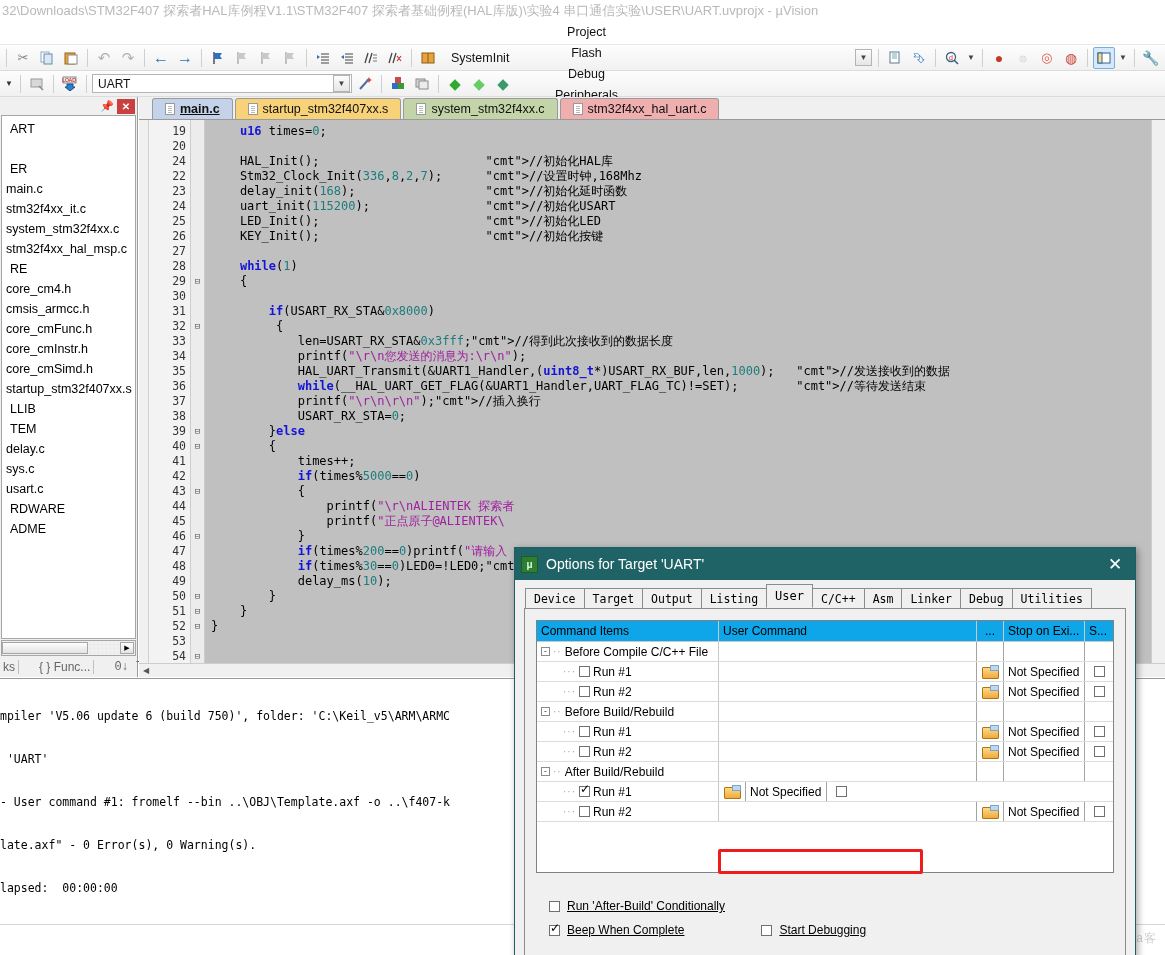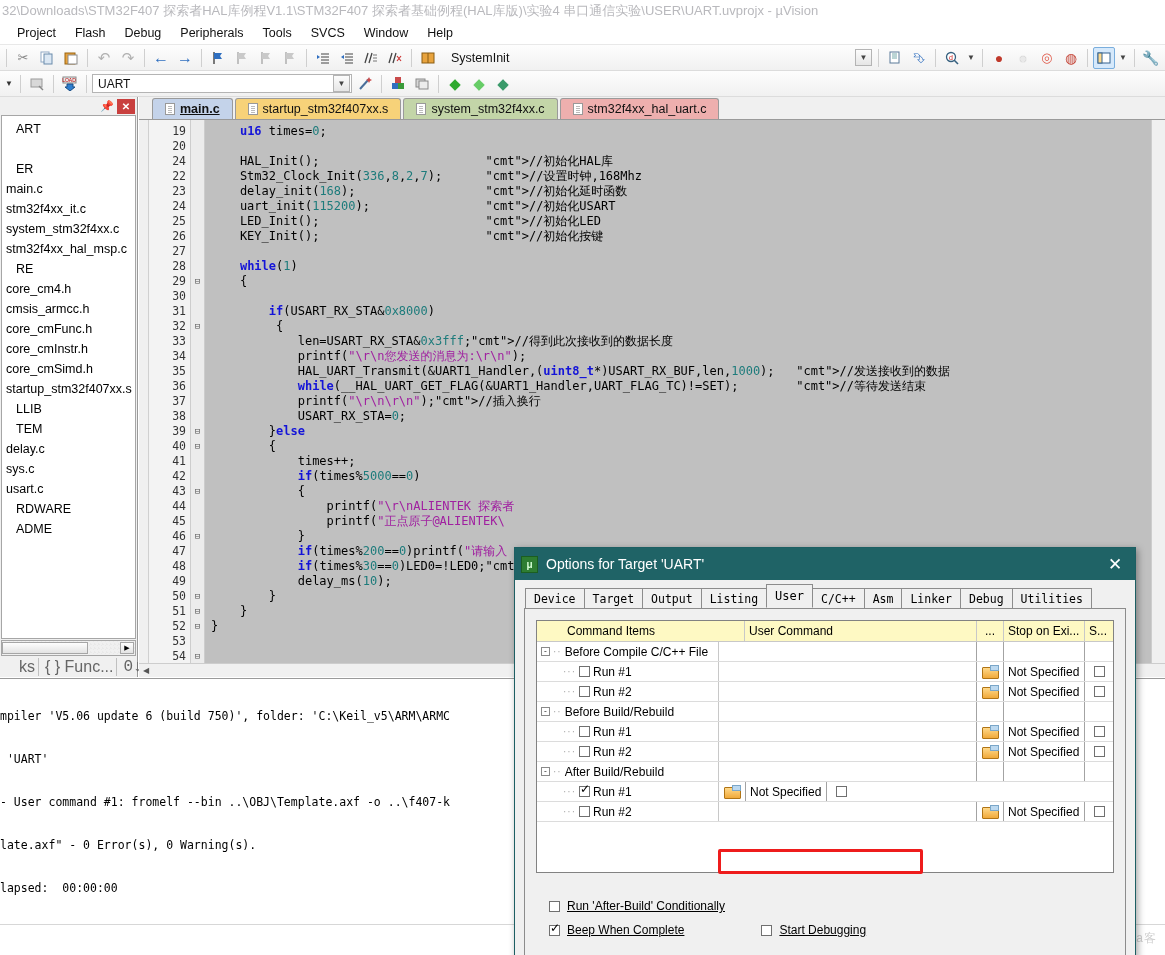--- a/index.html
+++ b/index.html
@@ -21,20 +21,21 @@
     color:#b9b9bd; font-size:13px;
     white-space:nowrap; overflow:hidden;
   }
 
   
   #menubar {
     height:23px; background:#ffffff;
     display:flex; align-items:center;
     padding-left:8px; gap:1px;
     border-bottom:1px solid #e8e8e8;
+    flex-direction:column;
   }
   .menu-item {
     padding:3px 9px; font-size:12.5px; color:#111;
     cursor:default;
   }
 
   
   .toolbar {
     height:26px; background:linear-gradient(#fdfdfd,#f1f1f1);
     display:flex; align-items:center; gap:2px;
@@ -85,41 +86,41 @@
   .pin-btn { width:16px; height:15px; display:flex; align-items:center; justify-content:center;
              font-size:11px; color:#333; }
   .close-btn { width:18px; height:15px; background:#c9403f; color:#fff;
                display:flex; align-items:center; justify-content:center;
                font-size:10px; font-weight:bold; }
   #project-tree {
     flex:1; background:#ffffff; border:1px solid #a6a6a6;
     margin:0 1px; overflow:hidden; position:relative;
     font-size:12.5px; color:#000; padding-top:3px;
   }
-  .tree-row { height:20px; line-height:20px; white-space:nowrap; padding-left:14px; }
+  .tree-row { height:20px; line-height:20px; white-space:nowrap; padding-left:8px; }
   .tree-row.indent2 { padding-left:4px; }
   #tree-hscroll {
     height:16px; background:#f0f0f0; border:1px solid #a6a6a6;
     margin:1px; display:flex; align-items:center;
     background-image:linear-gradient(45deg,#e9e9e9 25%,transparent 25%,transparent 75%,#e9e9e9 75%);
     background-size:4px 4px;
     position:relative;
   }
   #tree-hscroll .thumb {
     position:absolute; left:0; top:1px; width:86px; height:12px;
     background:linear-gradient(#fdfdfd,#e3e3e3); border:1px solid #a6a6a6;
   }
   #tree-hscroll .right-arrow {
     position:absolute; right:1px; top:1px; width:14px; height:12px;
     background:linear-gradient(#fdfdfd,#e3e3e3); border:1px solid #a6a6a6;
     display:flex; align-items:center; justify-content:center; font-size:7px;
   }
   #pane-tabs {
-    height:20px; display:flex; align-items:center; font-size:16px;
-    color:#666; gap:3px; padding-left:16px; background:#f0f0f0;
+    height:20px; display:flex; align-items:center; font-size:12px;
+    color:#666; gap:17px; padding-left:0px; background:#f0f0f0;
   }
   #pane-tabs .ptab { padding:0 3px; border-right:1px solid #c0c0c0; white-space:nowrap; }
   #pane-tabs .ptab:last-child { border-right:none;font-family:Liberation Mono, monospace; }
 
   
   #editor-area {
     position:absolute; left:139px; top:0; right:0; height:580px;
     background:#f0f0f0;
   }
   #editor-tabs {
@@ -235,21 +236,21 @@
     border:1px solid #8c8c8c; background:#f0f0f0;
     position:relative;
   }
 
   
   #cmd-table {
     position:absolute; left:11px; top:11px; right:11px; height:253px;
     background:#fff; border:1px solid #828282;
     font-size:12px;
   }
-  .tbl-header { display:flex; height:21px; background:#fef9c3; border-bottom:1px solid #c8c8c8;padding-left:26px; }
+  .tbl-header { display:flex; height:21px; background:#0ea5e9; border-bottom:1px solid #c8c8c8; }
   .th { border-right:1px solid #c8c8c8; padding:3px 4px; color:#000; white-space:nowrap; overflow:hidden; }
   .th.c1 { width:182px; }
   .th.c2 { flex:1; }
   .th.c3 { width:27px; text-align:center; }
   .th.c4 { width:81px; }
   .th.c5 { width:28px; border-right:none; }
   .trow { display:flex; height:20px; border-bottom:1px solid #dcdcdc; }
   .td { border-right:1px solid #a3a3a3; display:flex; align-items:center;
         padding:0 4px; white-space:nowrap; overflow:hidden; }
   .td.c1 { width:182px; border-right:1px solid #c8c8c8; }

